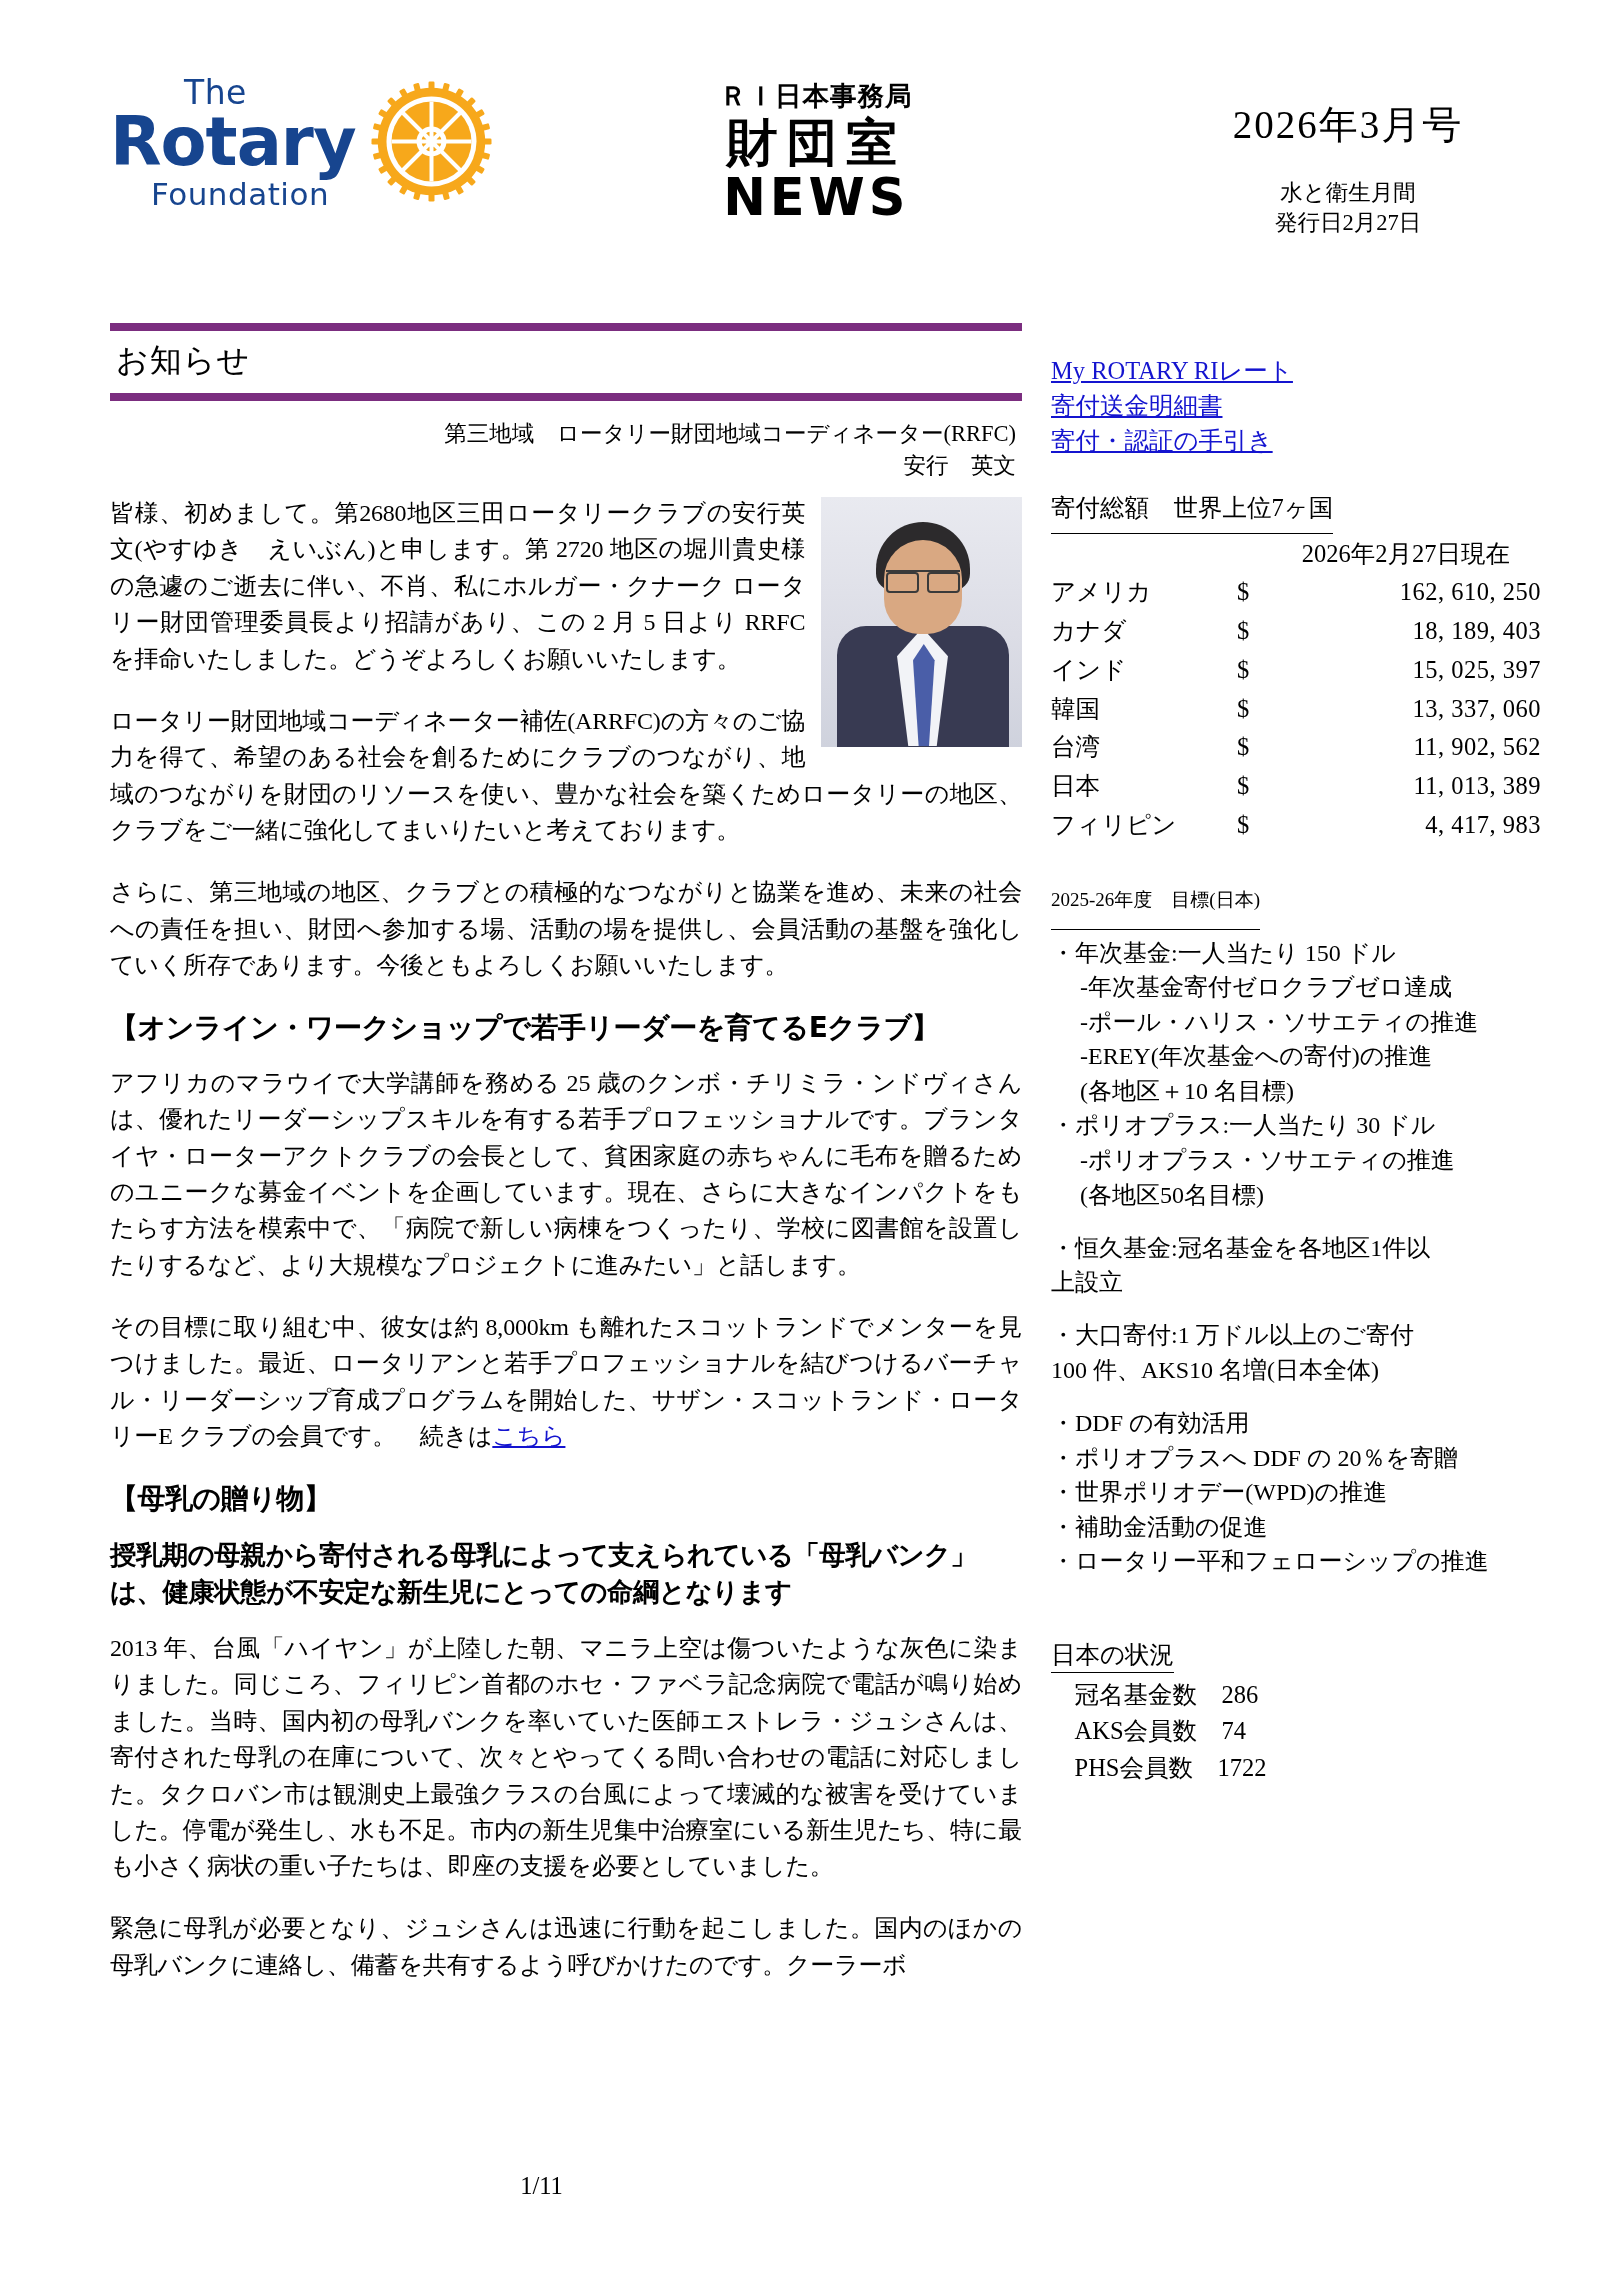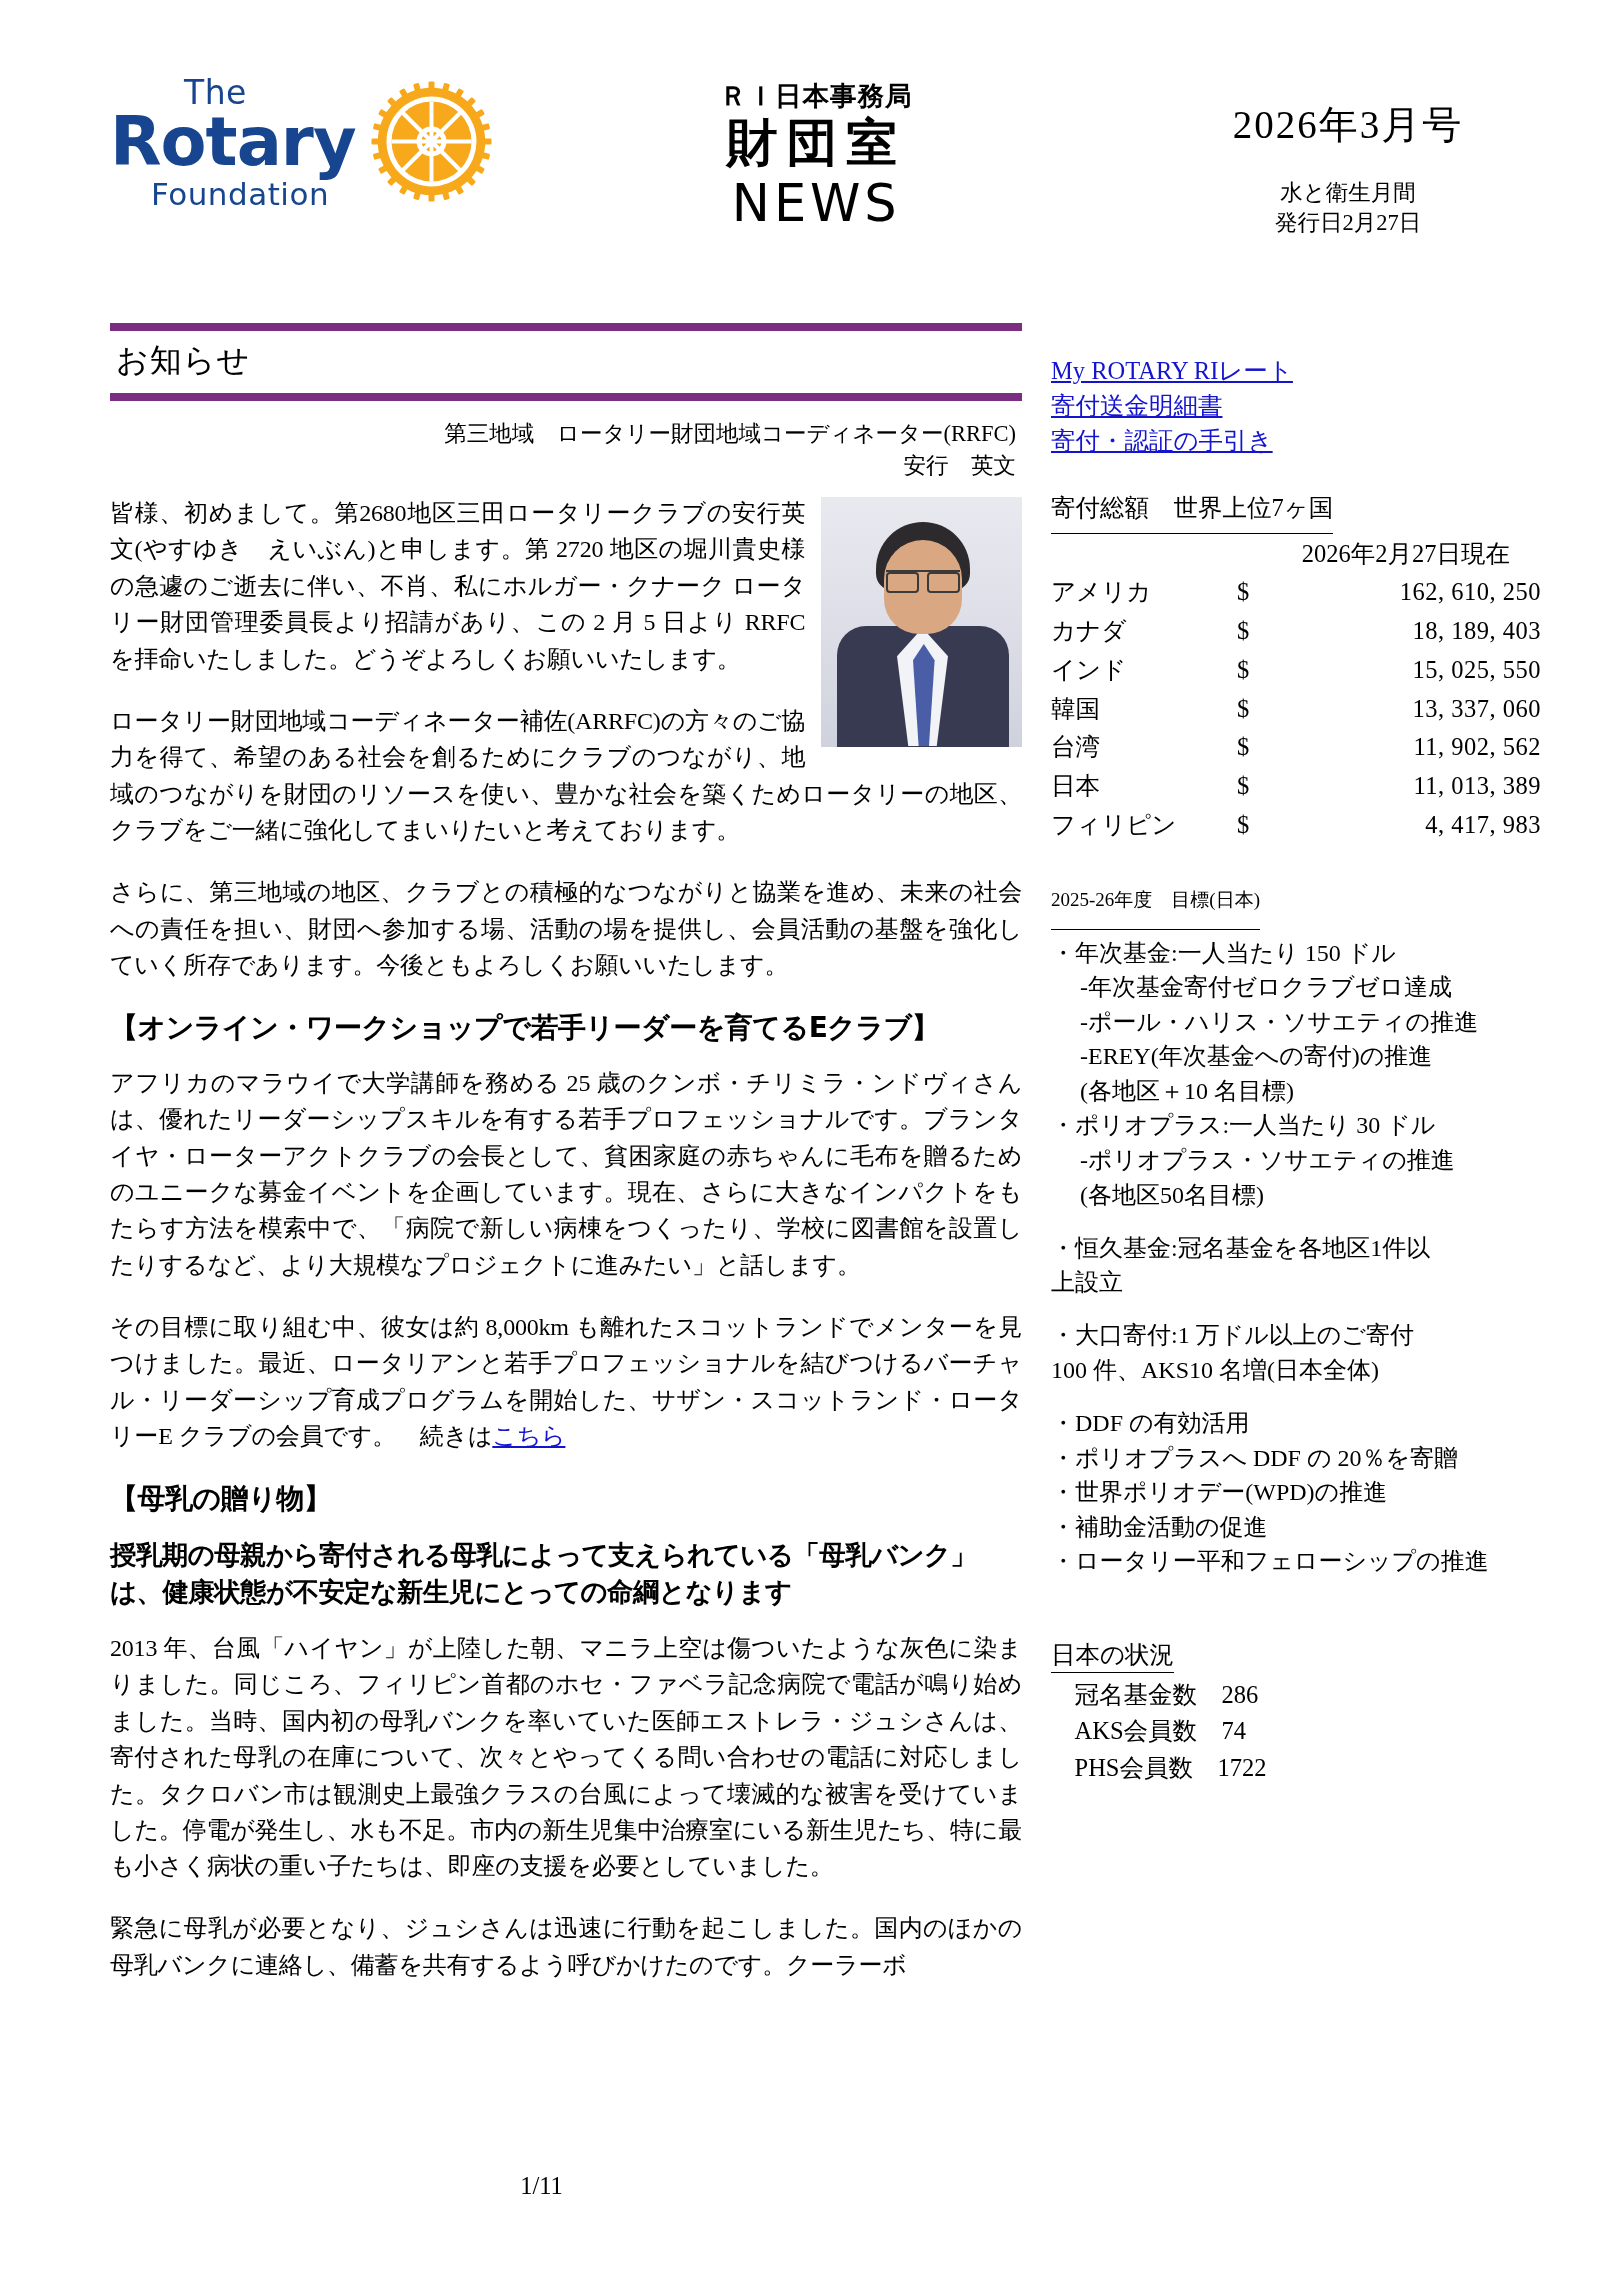--- a/index.html
+++ b/index.html
@@ -85,23 +85,23 @@
     letter-spacing: 1px;
   }
   .office-line2 {
     font-size: 51px;
     font-weight: 700;
     letter-spacing: 8.8px;
     margin-top: 5.9px;
   }
   .office-line3 {
     font-size: 51px;
-    font-weight: 400;
+    font-weight: 700;
     letter-spacing: 3.9px;
-    margin-top: 8px;
+    margin-top: 2px;
   }
 
   .issue-block {
     position: absolute;
     left: 1152px;
     top: 98px;
     text-align: center;
     width: 392px;
   }
   .issue-title {
@@ -445,21 +445,21 @@
               <td class="amt">162, 610, 250</td>
             </tr>
             <tr>
               <td class="country">カナダ</td>
               <td class="cur">$</td>
               <td class="amt">18, 189, 403</td>
             </tr>
             <tr>
               <td class="country">インド</td>
               <td class="cur">$</td>
-              <td class="amt">15, 025, 550</td>
+              <td class="amt">15, 025, 397</td>
             </tr>
             <tr>
               <td class="country">韓国</td>
               <td class="cur">$</td>
               <td class="amt">13, 337, 060</td>
             </tr>
             <tr>
               <td class="country">台湾</td>
               <td class="cur">$</td>
               <td class="amt">11, 902, 562</td>

